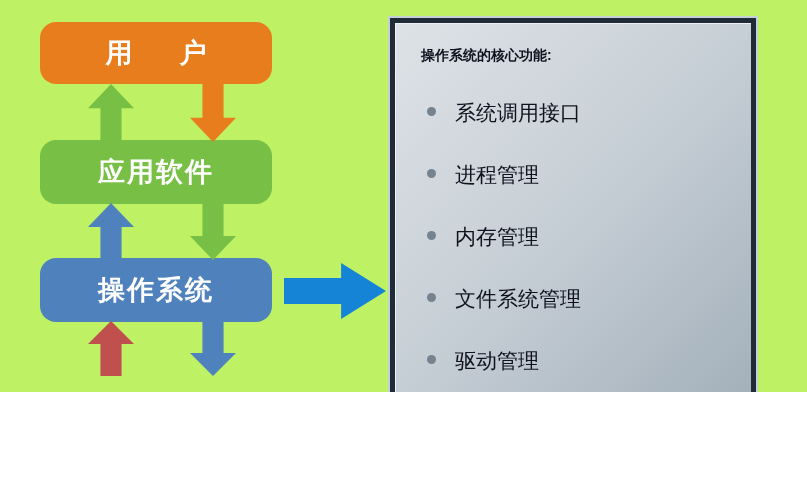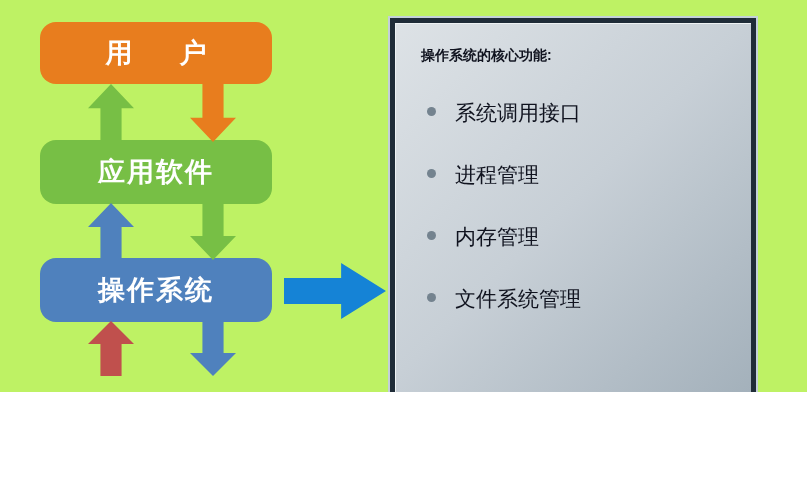--- a/index.html
+++ b/index.html
@@ -86,17 +86,18 @@
   <div class="big-arrow"></div>
 
   <div class="panel">
     <div class="panel-inner">
       <p class="panel-title">操作系统的核心功能:</p>
       <ul class="panel-list">
         <li>系统调用接口</li>
         <li>进程管理</li>
         <li>内存管理</li>
         <li>文件系统管理</li>
+        <li>驱动管理</li>
       </ul>
     </div>
   </div>
 
 </div>
 
 </body></html>

